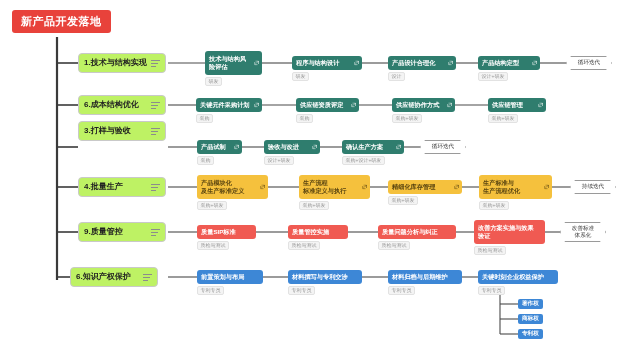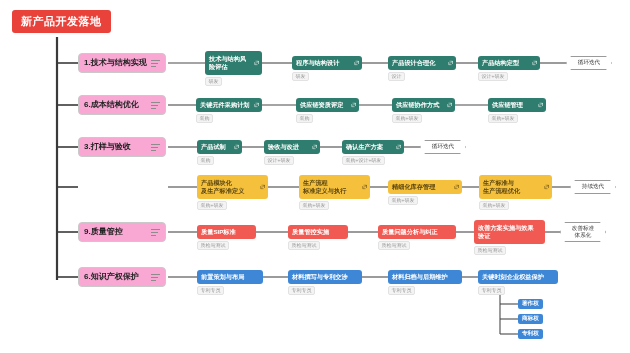--- a/index.html
+++ b/index.html
@@ -26,21 +26,21 @@
     border-radius:3px;
     white-space:nowrap;
     line-height:1.1;
   }
 
   
   .branch-node{
     position:absolute;
     box-sizing:border-box;
     width:88px;height:20px;
-    background:#f9a8d4;
+    background:#bef264;
     border:1px solid #c9c9c9;
     border-radius:4px;
     display:flex;align-items:center;
     padding:0 5px;
     font-size:8px;
     color:#222222;
     font-weight:bold;
     white-space:nowrap;
   }
   .branch-node .blabel{flex:1;line-height:1;}
@@ -274,21 +274,21 @@
   <div class="task t-green" style="left:488px;top:98px;width:58px;height:14px;">
     <span>供应链管理</span>
     <span class="ext"><svg viewBox="0 0 10 10">
           <path d="M3 1h6v6" stroke="#fff" stroke-width="1.2" fill="none"></path>
           <path d="M9 1L4 6" stroke="#fff" stroke-width="1.2" fill="none"></path>
           <path d="M7 8.5H1.5V3" stroke="#fff" stroke-width="1.2" fill="none"></path>
         </svg></span>
   </div>
   <div class="tag" style="left:488px;top:114px;">采购+研发</div>
 
-  <div class="branch-node" style="left:78px;top:137px;align-items:center;">
+  <div class="branch-node" style="left:78px;top:121px;align-items:center;">
     <span class="blabel">3.打样与验收</span>
     <span class="menu-icon">
         <i></i>
         <i></i>
         <i></i>
       </span>
   </div>
   <div class="task t-green" style="left:197px;top:140px;width:45px;height:14px;">
     <span>产品试制</span>
     <span class="ext"><svg viewBox="0 0 10 10">
@@ -314,20 +314,28 @@
     <span class="ext"><svg viewBox="0 0 10 10">
           <path d="M3 1h6v6" stroke="#fff" stroke-width="1.2" fill="none"></path>
           <path d="M9 1L4 6" stroke="#fff" stroke-width="1.2" fill="none"></path>
           <path d="M7 8.5H1.5V3" stroke="#fff" stroke-width="1.2" fill="none"></path>
         </svg></span>
   </div>
   <div class="tag" style="left:342px;top:156px;">采购+设计+研发</div>
 
   <div class="hex arrowed" style="left:420px;top:140px;width:46px;height:14px;">循环迭代</div>
 
+  <div class="branch-node" style="left:78px;top:177px;">
+    <span class="blabel">4.批量生产</span>
+    <span class="menu-icon">
+        <i></i>
+        <i></i>
+        <i></i>
+      </span>
+  </div>
   <div class="task t-yellow" style="left:197px;top:175px;width:71px;height:24px;">
     <span>产品模块化
 及生产标准定义</span>
     <span class="ext"><svg viewBox="0 0 10 10">
           <path d="M3 1h6v6" stroke="#5a4510" stroke-width="1.2" fill="none"></path>
           <path d="M9 1L4 6" stroke="#5a4510" stroke-width="1.2" fill="none"></path>
           <path d="M7 8.5H1.5V3" stroke="#5a4510" stroke-width="1.2" fill="none"></path>
         </svg></span>
   </div>
   <div class="tag" style="left:197px;top:201px;">采购+研发</div>
@@ -391,21 +399,21 @@
 
   <div class="task t-red" style="left:474px;top:220px;width:71px;height:24px;padding-right:4px;">
     <span>改善方案实施与效果
 验证</span>
   </div>
   <div class="tag" style="left:474px;top:246px;">质检与测试</div>
 
   <div class="hex arrowed" style="left:560px;top:222px;width:46px;height:20px;">改善标准
 体系化</div>
 
-  <div class="branch-node" style="left:78px;top:267px;">
+  <div class="branch-node" style="left:70px;top:267px;">
     <span class="blabel">6.知识产权保护</span>
     <span class="menu-icon">
         <i></i>
         <i></i>
         <i></i>
       </span>
   </div>
   <div class="task t-blue" style="left:197px;top:270px;width:66px;height:14px;padding-right:4px;">
     <span>前置策划与布局</span>
   </div>

